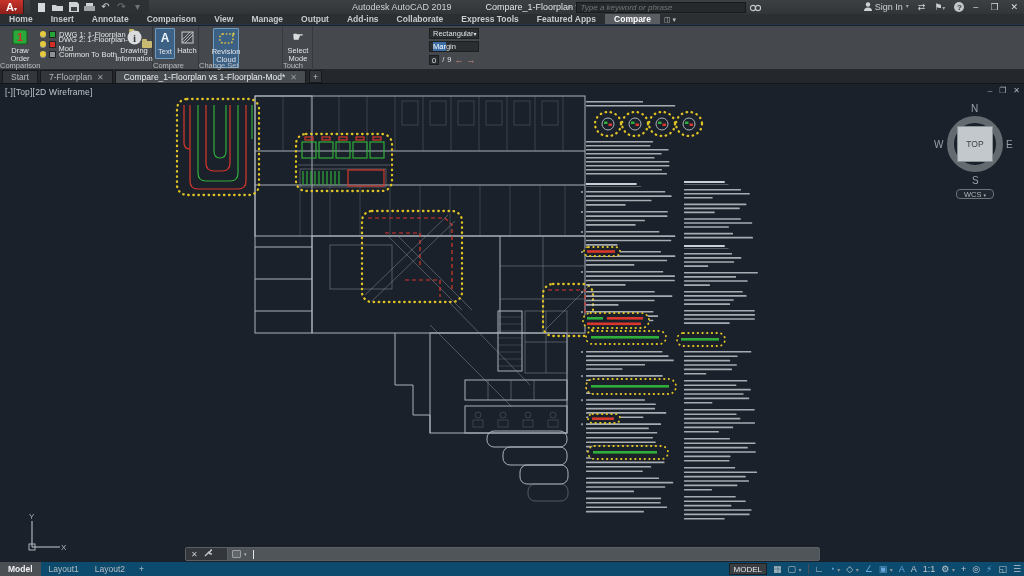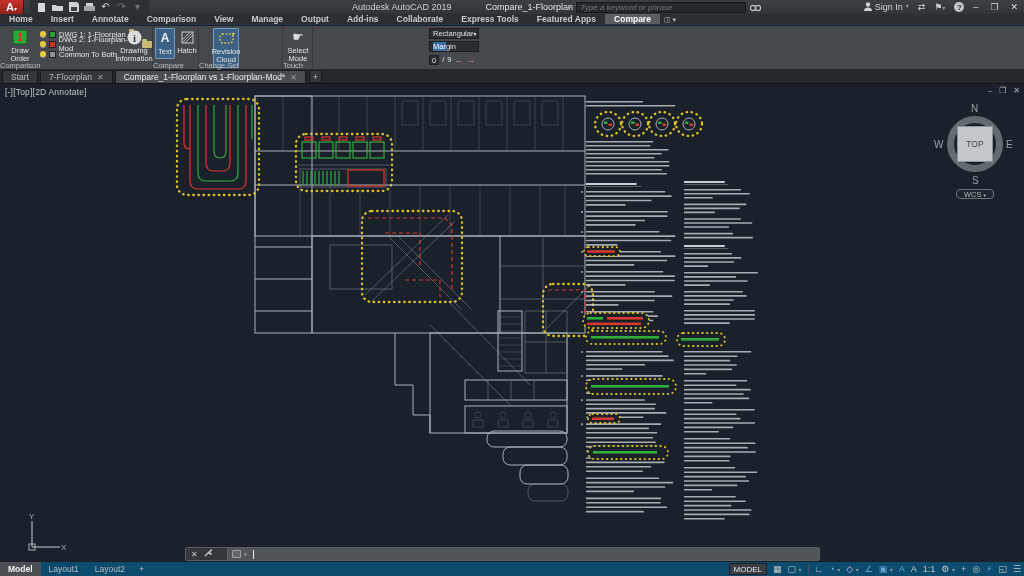--- a/index.html
+++ b/index.html
@@ -648,21 +648,21 @@
           <rect x="591" y="300" width="78" height="2.6" fill="#2fae3b"></rect>
           <rect x="588" y="329" width="32" height="9" rx="4.5" class="pill"></rect>
           <rect x="592" y="332.4" width="22" height="2.6" fill="#d8372c"></rect>
           <rect x="588" y="361" width="80" height="13" rx="6.5" class="pill"></rect>
           <rect x="593" y="366" width="64" height="2.6" fill="#2fae3b"></rect>
           <rect x="677" y="248" width="48" height="13" rx="6.5" class="pill"></rect>
           <rect x="681" y="253" width="38" height="2.6" fill="#2fae3b"></rect>
         </g>
     </svg>
 
-    <div class="vplabel">[-][Top][2D Annotate]</div>
+    <div class="vplabel">[-][Top][2D Wireframe]</div>
     <div class="cwin">
       <span>–</span>
       <span>❐</span>
       <span>✕</span>
     </div>
 
     <div class="vcube">
       <div class="vring"></div>
       <span class="vc-n">N</span>
       <span class="vc-s">S</span>

